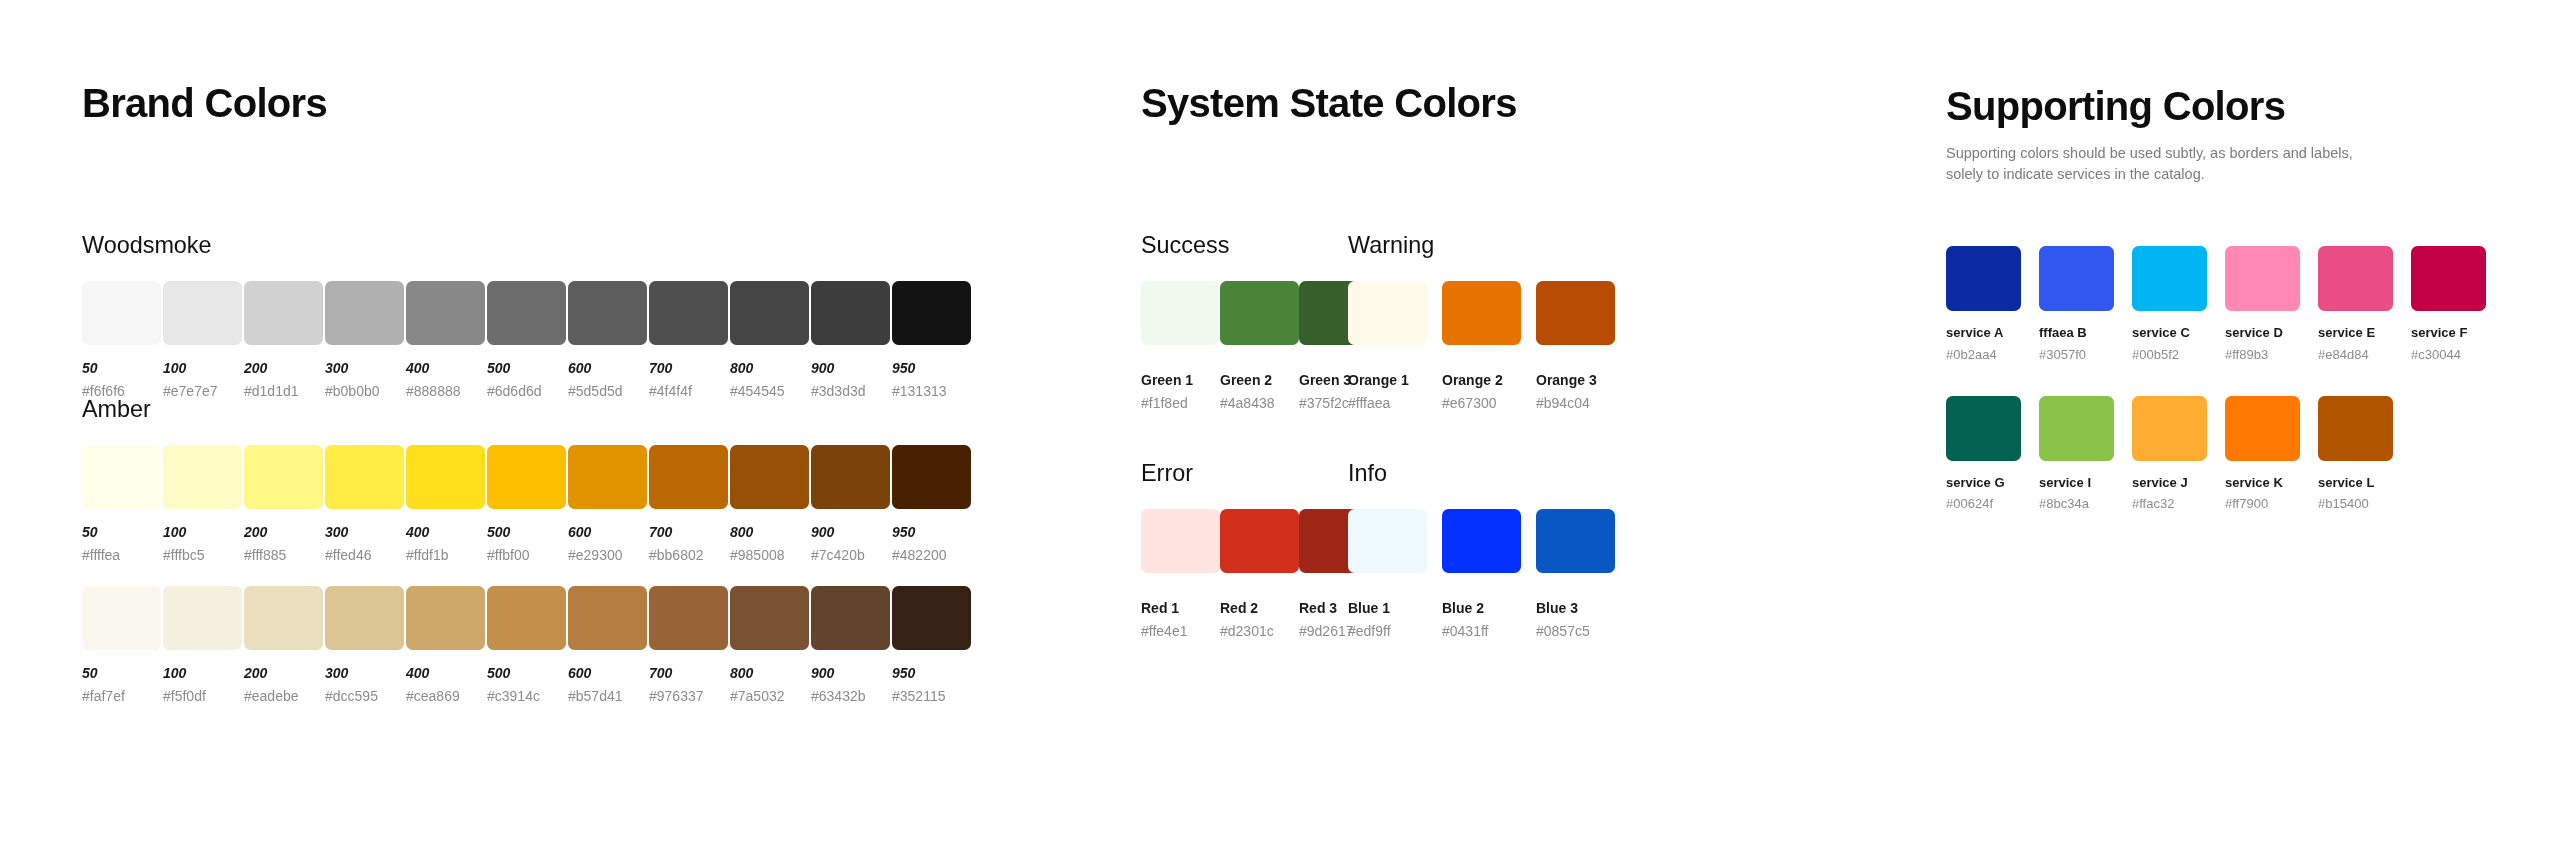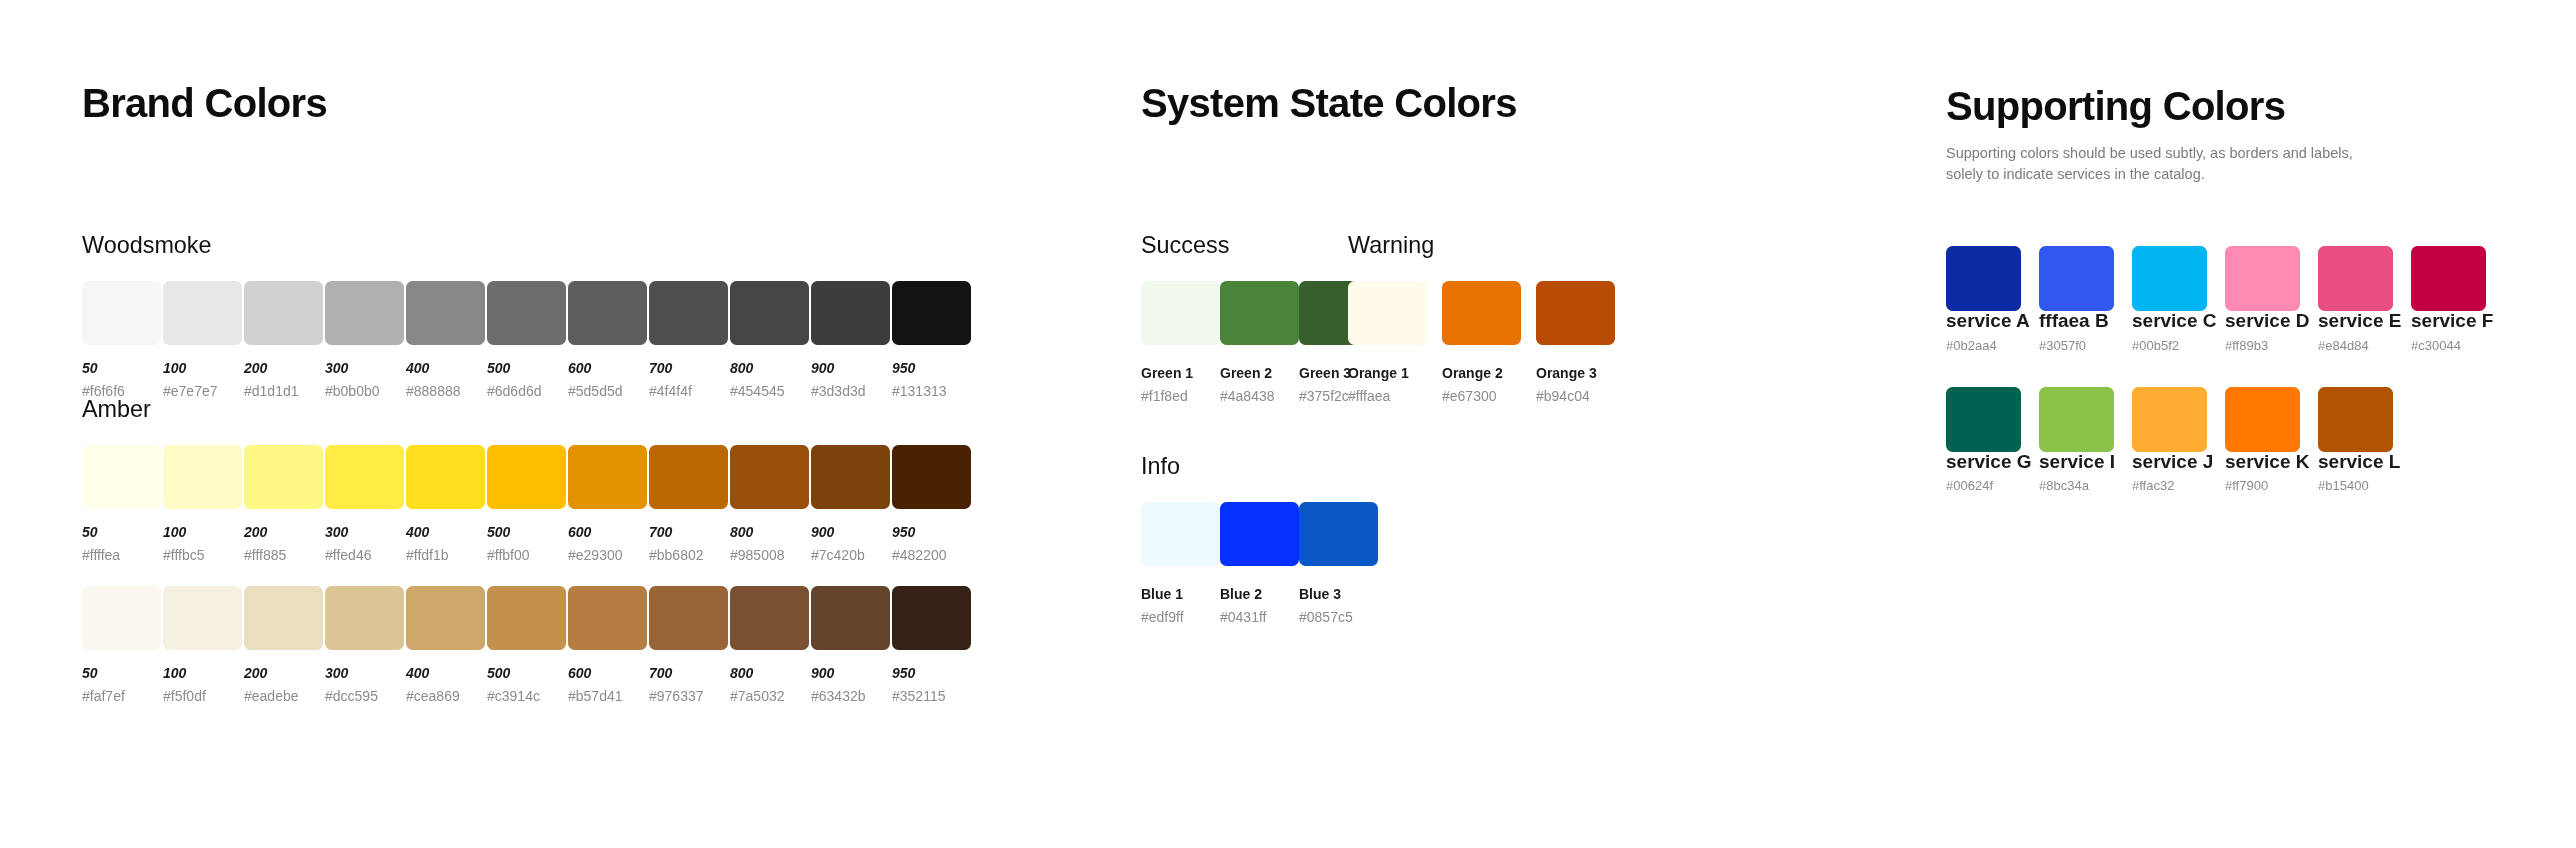--- a/index.html
+++ b/index.html
@@ -91,32 +91,32 @@
   .brand-group-2 { margin-top: 52px; }
   .brand-group-3 { margin-top: 52px; }
   .group-brand .ramp { margin-top: 23.4px; }
 
   
   .state-row { display: flex; }
   .state-block:first-child { width: 207px; }
 
   .ramp-state .swatch-cell { width: 94px; }
   .ramp-state .chip { width: 79px; height: 64px; }
-  .ramp-state .chip-name { margin-top: 21px; }
+  .ramp-state .chip-name { margin-top: 28px; }
   .ramp-state .chip-hex  { margin-top: 9.3px; }
   .ramp-state { margin-top: 23.4px; }
 
   .state-row-1 { margin-top: 111px; }
   .state-row-2 { margin-top: 52px; }
 
   
   .ramp-support { margin-top: 0; }
   .ramp-support .swatch-cell { width: 93px; }
   .ramp-support .chip { width: 75px; height: 65px; }
-  .ramp-support .chip-name { font-size: 19px; }
+  .ramp-support .chip-name { margin-top: 15px; font-size: 13px; }
   .ramp-support .chip-hex  { margin-top: 8.4px; font-size: 13px; }
 
   .support-row-1 { margin-top: 62px; }
   .support-row-2 { margin-top: 35px; }
 </style>
 </head>
 <body>
 
 <div class="page">
 
@@ -345,20 +345,40 @@
               <div class="swatch-cell">
                 <div class="chip" style="background: rgb(185, 76, 4);"></div>
                 <div class="chip-name">Orange 3</div>
                 <div class="chip-hex">#b94c04</div>
               </div>
             </div>
           </div>
         </div>
         <div class="state-row state-row-2">
           <div class="state-block">
+            <div class="group-title">Error</div>
+            <div class="ramp ramp-state">
+              <div class="swatch-cell">
+                <div class="chip" style="background: rgb(255, 228, 225);"></div>
+                <div class="chip-name">Red 1</div>
+                <div class="chip-hex">#ffe4e1</div>
+              </div>
+              <div class="swatch-cell">
+                <div class="chip" style="background: rgb(210, 48, 28);"></div>
+                <div class="chip-name">Red 2</div>
+                <div class="chip-hex">#d2301c</div>
+              </div>
+              <div class="swatch-cell">
+                <div class="chip" style="background: rgb(157, 38, 23);"></div>
+                <div class="chip-name">Red 3</div>
+                <div class="chip-hex">#9d2617</div>
+              </div>
+            </div>
+          </div>
+          <div class="state-block">
             <div class="group-title">Info</div>
             <div class="ramp ramp-state">
               <div class="swatch-cell">
                 <div class="chip" style="background: rgb(237, 249, 255);"></div>
                 <div class="chip-name">Blue 1</div>
                 <div class="chip-hex">#edf9ff</div>
               </div>
               <div class="swatch-cell">
                 <div class="chip" style="background: rgb(4, 49, 255);"></div>
                 <div class="chip-name">Blue 2</div>

